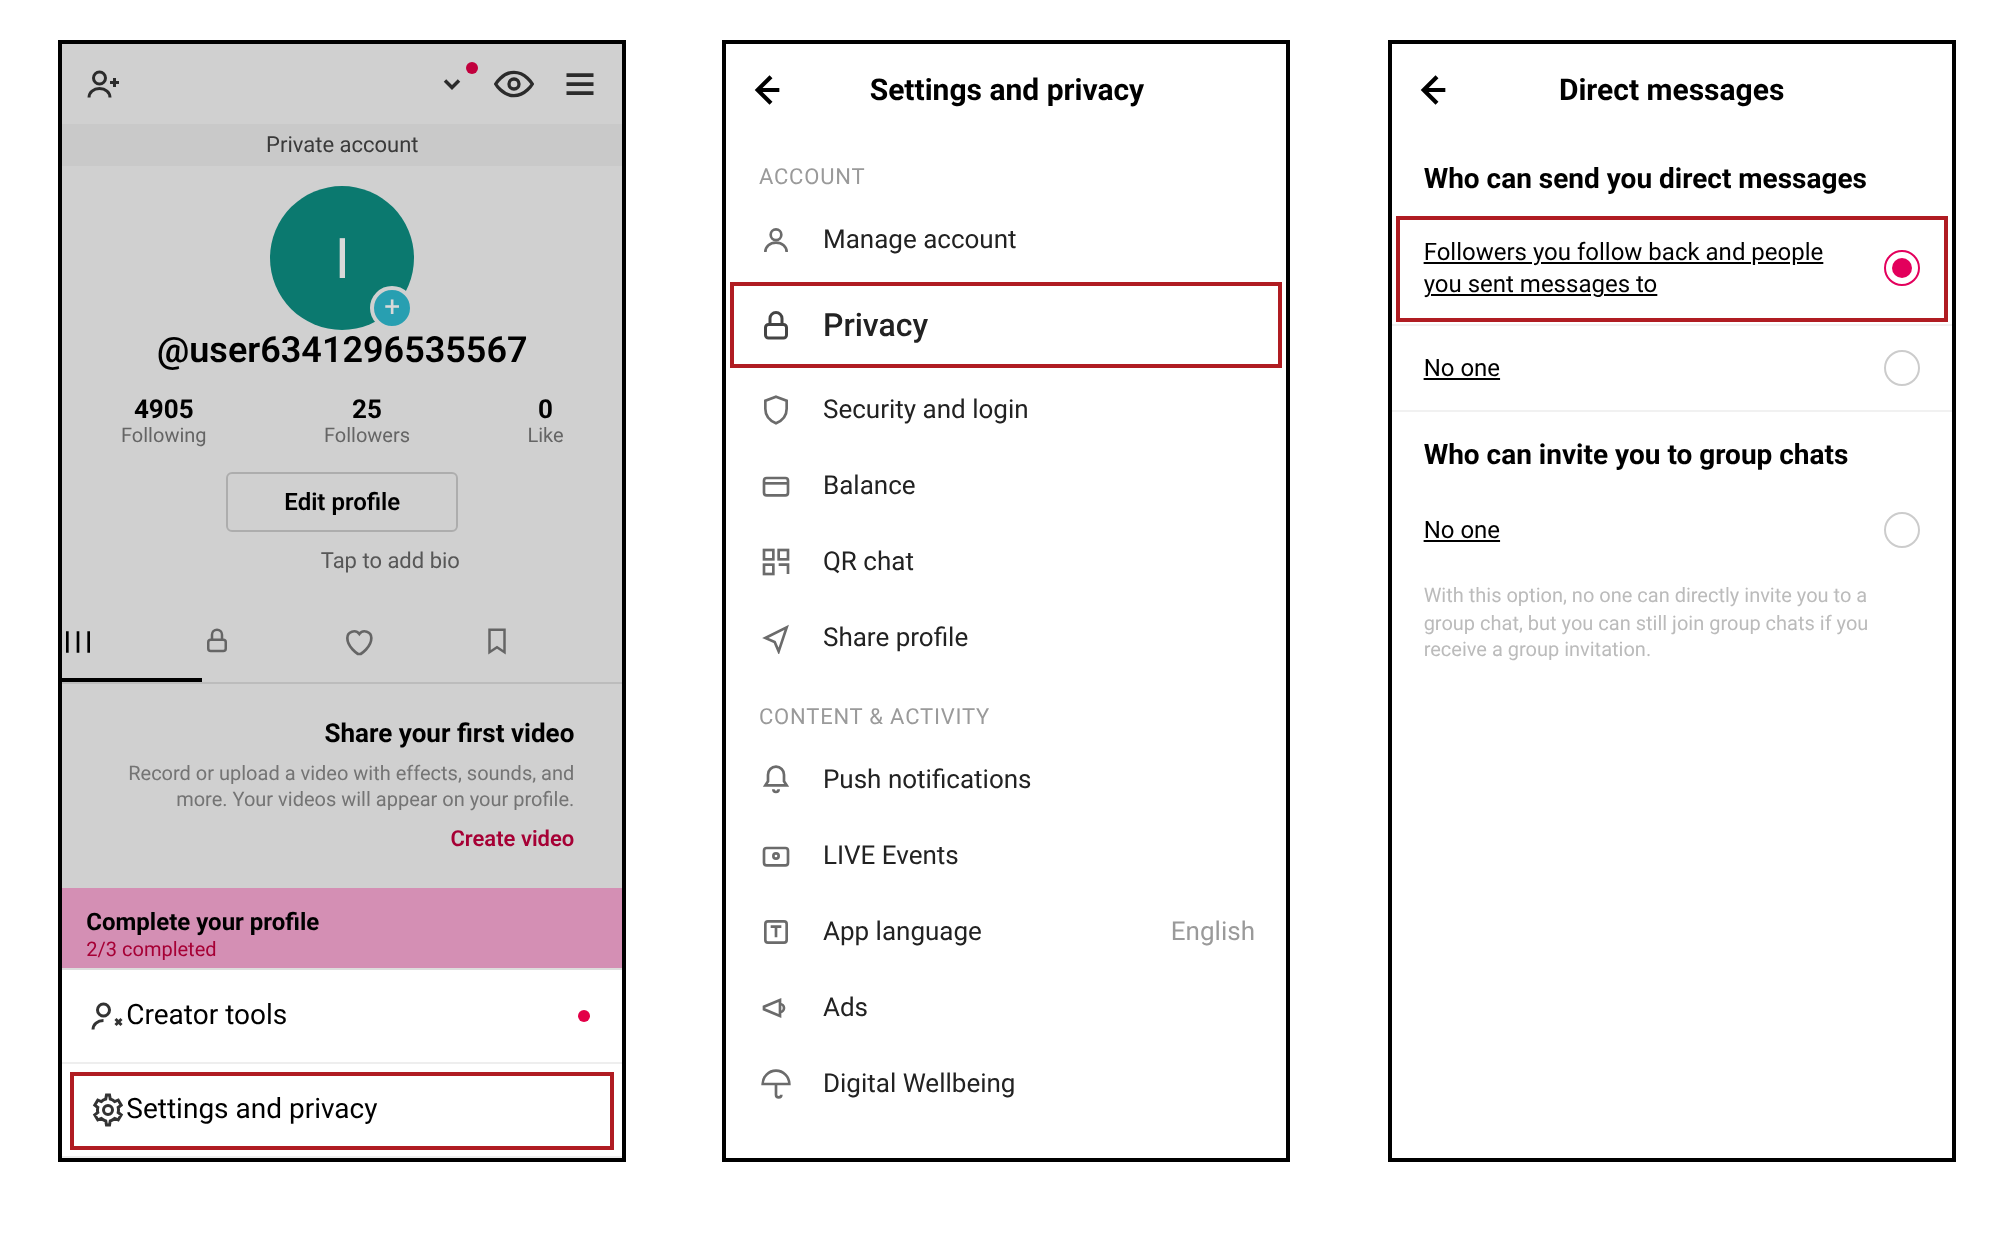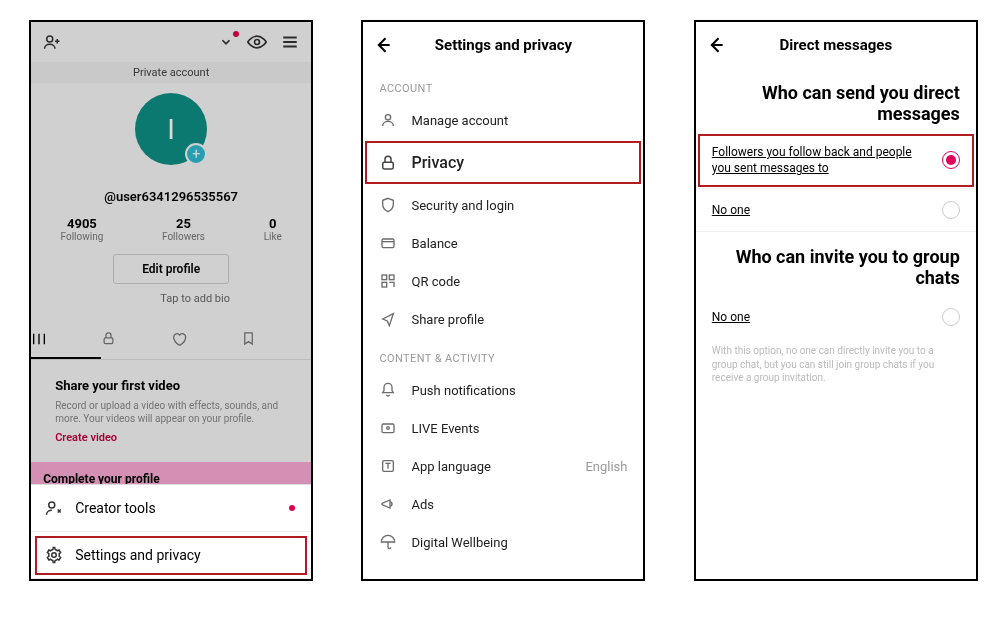--- a/index.html
+++ b/index.html
@@ -8,57 +8,57 @@
   
   .s1-back { position:absolute; inset:0; background:#f5f5f5; filter:brightness(.85);}
   .s1-header { display:flex; justify-content:space-between; align-items:center; padding:10px 12px;}
   .s1-header .right { display:flex; gap:14px; align-items:center;}
   .dropdown-icon { position:relative;}
   .dropdown-icon .dot { position:absolute; top:-4px; right:-6px; width:6px;height:6px;border-radius:50%;background:#e30048;}
   .priv-banner { text-align:center; font-size:11px; padding:4px 0; background:#ededed; color:#444;}
   .avatar-area { display:flex; flex-direction:column; align-items:center; margin-top:10px;}
   .avatar { width:72px; height:72px; border-radius:50%; background:#0d8e82; color:#fff; display:flex; align-items:center; justify-content:center; font-size:28px; position:relative;}
   .avatar .plus { position:absolute; bottom:0; right:0; width:22px;height:22px;border-radius:50%;background:#2fbbd0; display:flex;align-items:center;justify-content:center;color:#fff;font-size:14px;border:2px solid #f5f5f5;}
-  .username { font-weight:600; font-size:13px; margin-top:24px;}
+  .username { font-weight:600; font-size:18px; margin-top:0;}
   .stats { display:flex; width:100%; justify-content:space-around; margin-top:12px;}
   .stat { text-align:center;}
   .stat .num { font-weight:700; font-size:13px;}
   .stat .lbl { font-size:10px; color:#777;}
   .edit-btn { margin:12px auto 0; border:1px solid #ccc; padding:7px 28px; font-size:12px; font-weight:600; border-radius:3px; background:#f5f5f5;}
   .tap-bio { font-size:11px; color:#666; margin-top:8px;margin-left:48px;}
   .tabs { display:flex; border-bottom:1px solid #ddd; margin-top:16px;}
   .tab { flex:1; text-align:center; padding:10px 0; color:#555; font-size:15px;}
   .tab.active { border-bottom:2px solid #000; color:#000;}
-  .share-block { text-align:left; padding:18px 24px;}
+  .share-block { text-align:right; padding:18px 24px;}
   .share-block .title { font-weight:700; font-size:13px;}
   .share-block .desc { font-size:10px; color:#888; margin-top:6px; line-height:1.3;}
   .share-block .link { font-size:11px; color:#c3003e; font-weight:600; margin-top:6px;}
   .complete { padding:10px 12px 0; background:#f9a8d4;}
   .complete .ctl { font-weight:700; font-size:12px;}
   .complete .cprog { font-size:10px; color:#c3003e; margin-top:2px;}
   .comp-cards { display:flex; gap:8px; margin-top:8px;}
   .comp-card { flex:1; border:1px solid #eee; border-radius:4px; text-align:center; padding:10px 4px 6px; font-size:10px; color:#555;}
   .comp-card svg { display:block; margin:0 auto 4px;}
   
   .sheet { position:absolute; left:0; right:0; bottom:0; background:#fff; border-top:1px solid #ddd;}
-  .sheet-item { display:flex; align-items:center; gap:12px; padding:14px 14px; border-bottom:1px solid #eee; font-size:14px; position:relative;}
+  .sheet-item { display:flex; align-items:center; gap:0; padding:14px 14px; border-bottom:1px solid #eee; font-size:14px; position:relative;}
   .sheet-item .r-dot { position:absolute; right:16px; top:50%; transform:translateY(-50%); width:6px;height:6px;border-radius:50%;background:#e30048;}
   .sheet-item.highlight { outline:2px solid #b01c22; outline-offset:-6px;}
   
   .s-header { display:flex; align-items:center; justify-content:center; padding:14px 10px; position:relative; font-weight:700; font-size:15px;}
   .s-header .back { position:absolute; left:10px;}
   .section-label { font-size:11px; color:#9a9a9a; padding:14px 16px 6px; letter-spacing:.4px;}
   .list { display:flex; flex-direction:column;}
   .row { display:flex; align-items:center; gap:14px; padding:11px 16px; font-size:13px; color:#222;}
   .row .icon { width:18px; flex:0 0 18px; color:#6b6b6b; display:flex; align-items:center; justify-content:center;}
   .row .secondary { margin-left:auto; font-size:13px; color:#9a9a9a;}
   .row.highlight { outline:2px solid #b01c22; outline-offset:-4px; font-size:16px; font-weight:500; padding:14px 16px;}
   
   .s3 { font-size:12px;}
-  .group-title { font-weight:700; font-size:18px; padding:14px 16px 8px;text-align:right;}
+  .group-title { font-weight:700; font-size:14px; padding:14px 16px 8px;}
   .opt { display:flex; align-items:center; justify-content:space-between; padding:12px 16px; font-size:12px; border-bottom:1px solid #f1f1f1;}
   .opt .txt { flex:1; padding-right:12px; line-height:1.35;text-decoration:underline;}
   .radio { width:18px; height:18px; border-radius:50%; border:1.5px solid #ccc; display:flex; align-items:center; justify-content:center;}
   .radio.checked { border-color:#e3005c;}
   .radio.checked::after { content:""; width:10px;height:10px;border-radius:50%; background:#e3005c;}
   .opt.highlight { outline:2px solid #b01c22; outline-offset:-4px;}
   .hint { font-size:10px; color:#bbb; padding:6px 16px 0; line-height:1.35;}
   svg { display:block; }
 </style>
 </head>
@@ -243,21 +243,21 @@
     </div>
     <div class="row">
       <span class="icon">
           <svg width="16" height="16" viewBox="0 0 24 24" fill="none" stroke="currentColor" stroke-width="2">
             <rect x="3" y="3" width="7" height="7"></rect>
             <rect x="14" y="3" width="7" height="7"></rect>
             <rect x="3" y="14" width="7" height="7"></rect>
             <path d="M14 14h7v7"></path>
           </svg>
         </span>
-      <span>QR code</span>
+      <span>QR chat</span>
     </div>
     <div class="row">
       <span class="icon">
           <svg width="16" height="16" viewBox="0 0 24 24" fill="none" stroke="currentColor" stroke-width="2">
             <path d="M4 12l16-8-6 18-3-7z"></path>
           </svg>
         </span>
       <span>Share profile</span>
     </div>
   </div>

